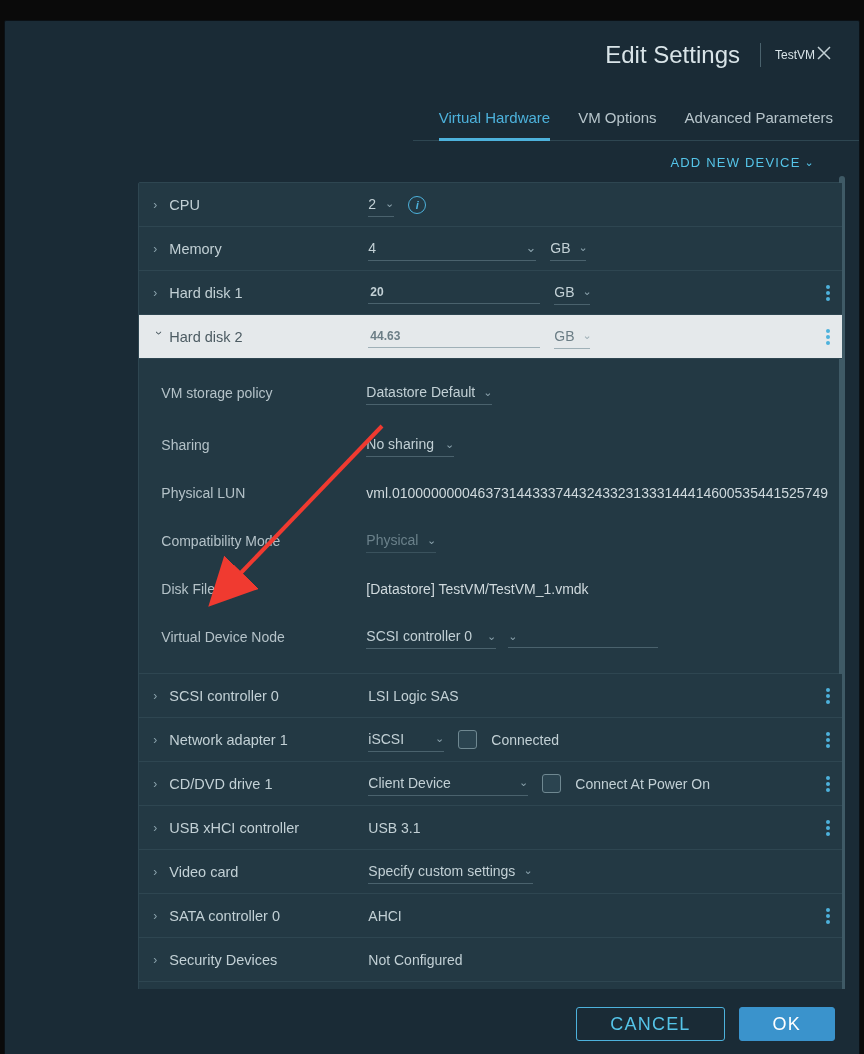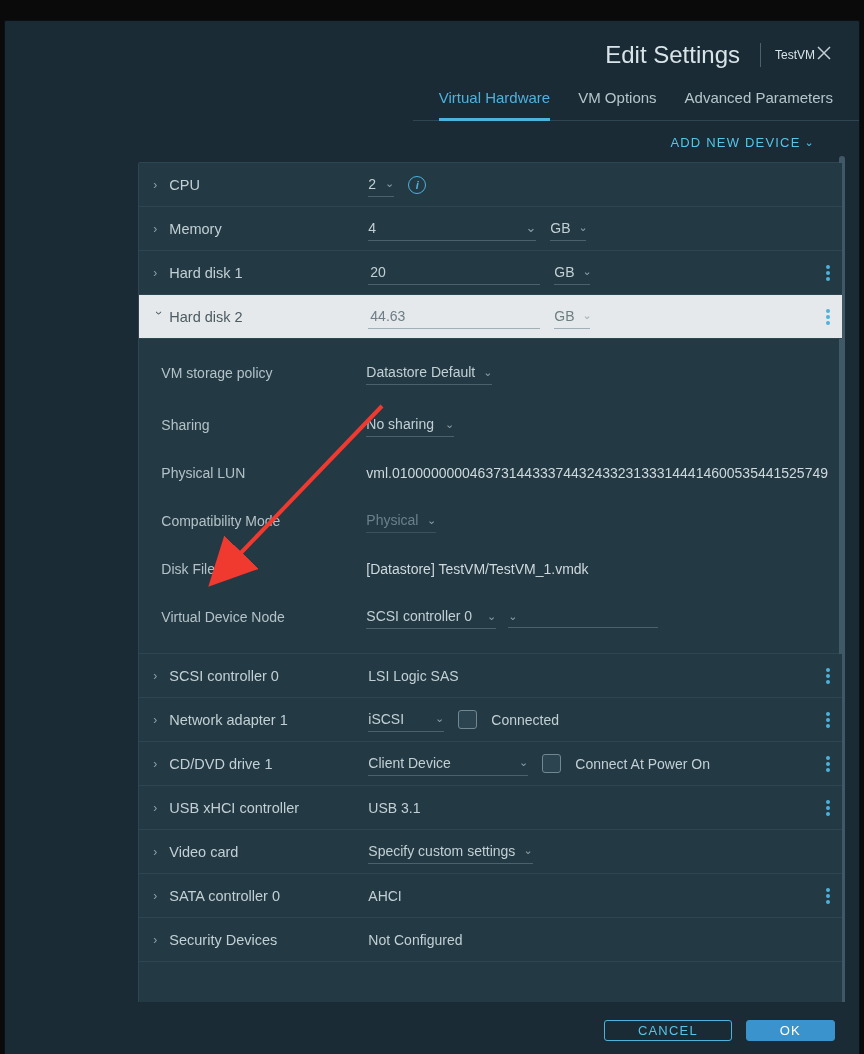--- a/index.html
+++ b/index.html
@@ -29,21 +29,21 @@
     display:flex;flex-direction:column;align-items:flex-end;
   }
   
   .header{display:flex;align-items:center;padding:20px 26px 10px;border-bottom:0;}
   .header .title{font-size:24px;color:#d9e4e8;font-weight:400;}
   .header .divider{height:24px;width:1px;background:#4a626d;margin:0 14px 0 20px;}
   .header .subtitle{font-size:12px;color:#d9e4e8;}
   .header .spacer{flex:1;}
   .close-btn{color:#c2d0d5;font-size:22px;cursor:pointer;line-height:1;}
   
-  .tabs{display:flex;gap:28px;padding:0 26px;margin-top:10px;border-bottom:1px solid #2e4651;}
+  .tabs{display:flex;gap:28px;padding:0 26px;margin-top:30px;border-bottom:1px solid #2e4651;}
   .tab{padding:0 0 12px;color:#b7c5cb;cursor:pointer;font-size:15px;}
   .tab.active{color:var(--accent);border-bottom:3px solid var(--accent);margin-bottom:-1px;}
   
   .add-row{display:flex;justify-content:flex-end;padding:14px 44px 6px 26px;}
   .add-btn{color:var(--accent-bright);letter-spacing:1.2px;font-size:13px;cursor:pointer;display:flex;align-items:center;gap:4px;margin-left:27px;}
   
   .body-scroll{position:relative;flex:1;overflow:hidden;}
   .scrollbar{position:absolute;top:0;right:14px;width:6px;height:888px;background:#3f5a66;border-radius:3px;}
   .list{margin:6px 16px 0 28px;border:1px solid var(--row-border);border-radius:2px;}
   .row{
@@ -52,21 +52,21 @@
     position:relative;
   }
   .row:last-child{border-bottom:none;}
   .row .label{display:flex;align-items:center;gap:4px;width:215px;flex:0 0 215px;color:var(--text);font-size:14.5px;}
   .chev{color:var(--chevron);font-size:12px;display:inline-block;width:12px;}
   .row .value-area{flex:1;display:flex;align-items:center;gap:14px;color:var(--text);}
   .kebab{position:absolute;right:12px;top:50%;transform:translateY(-50%);color:var(--accent);cursor:pointer;font-size:18px;line-height:0.4;letter-spacing:0; display:flex;flex-direction:column;gap:2px;}
   .kebab span{width:4px;height:4px;background:var(--accent);border-radius:50%;display:block;}
   .underline-field{
     border:none;border-bottom:1px solid var(--input-line);background:transparent;color:var(--text);
-    font-size:14px;padding:3px 2px 4px;min-width:0;
+    font-size:12px;padding:3px 2px 4px;min-width:0;font-weight:bold;
   }
   .underline-select{
     display:flex;align-items:center;justify-content:space-between;gap:8px;
     border-bottom:1px solid var(--input-line);padding:3px 0 4px;cursor:pointer;color:var(--text);
   }
   .sel-chev{color:var(--chevron);font-size:11px;}
   .info-icon{
     width:16px;height:16px;border:1.5px solid var(--accent);border-radius:50%;
     color:var(--accent);font-size:11px;display:flex;align-items:center;justify-content:center;
     font-style:italic;font-weight:bold;
@@ -86,22 +86,22 @@
   .drow .dvalue{flex:1;color:#cfd9dd;font-size:14px;display:flex;gap:12px;align-items:center;}
   .disabled-sel{color:#6a808a;}
   .disabled-sel .underline-select{border-bottom-color:#3a525d;color:#6a808a;}
   .checkbox{
     width:17px;height:17px;border:1px solid #6f8891;border-radius:3px;background:#2b4450;
     display:inline-block;flex-shrink:0;
   }
   
   .footer{display:flex;justify-content:flex-end;gap:14px;padding:18px 24px 24px;}
   .btn{
-    min-width:80px;height:21px;display:flex;align-items:center;justify-content:center;
-    border-radius:3px;font-size:13px;letter-spacing:1.2px;cursor:pointer;box-sizing:border-box;padding:0 33px;
+    min-width:80px;height:34px;display:flex;align-items:center;justify-content:center;
+    border-radius:3px;font-size:18px;letter-spacing:1.2px;cursor:pointer;box-sizing:border-box;padding:0 33px;
   }
   .btn-cancel{border:1px solid var(--btn-border);color:var(--accent-bright);background:transparent;}
   .btn-ok{background:var(--ok-bg);color:#fff;border:1px solid var(--ok-bg);}
   
   .arrow{position:absolute;pointer-events:none;}
 </style>
 </head>
 <body>
 
 <div class="window">

